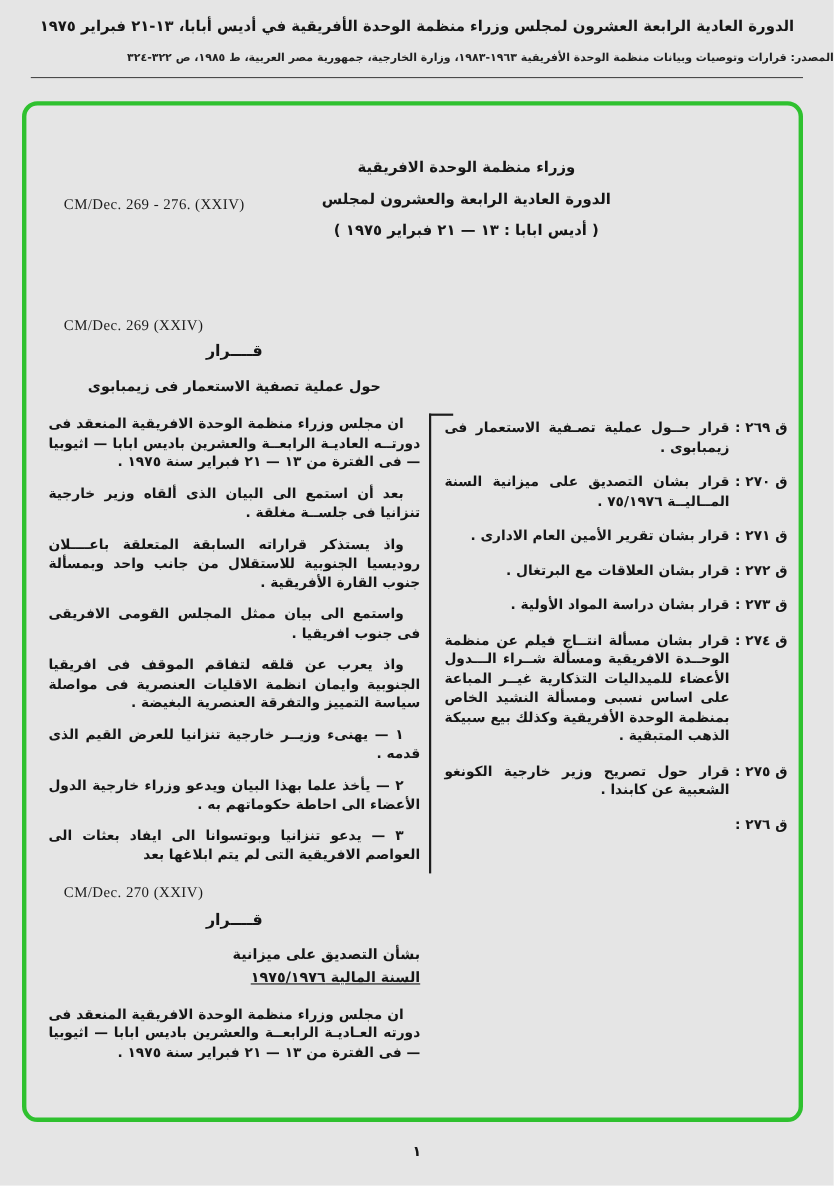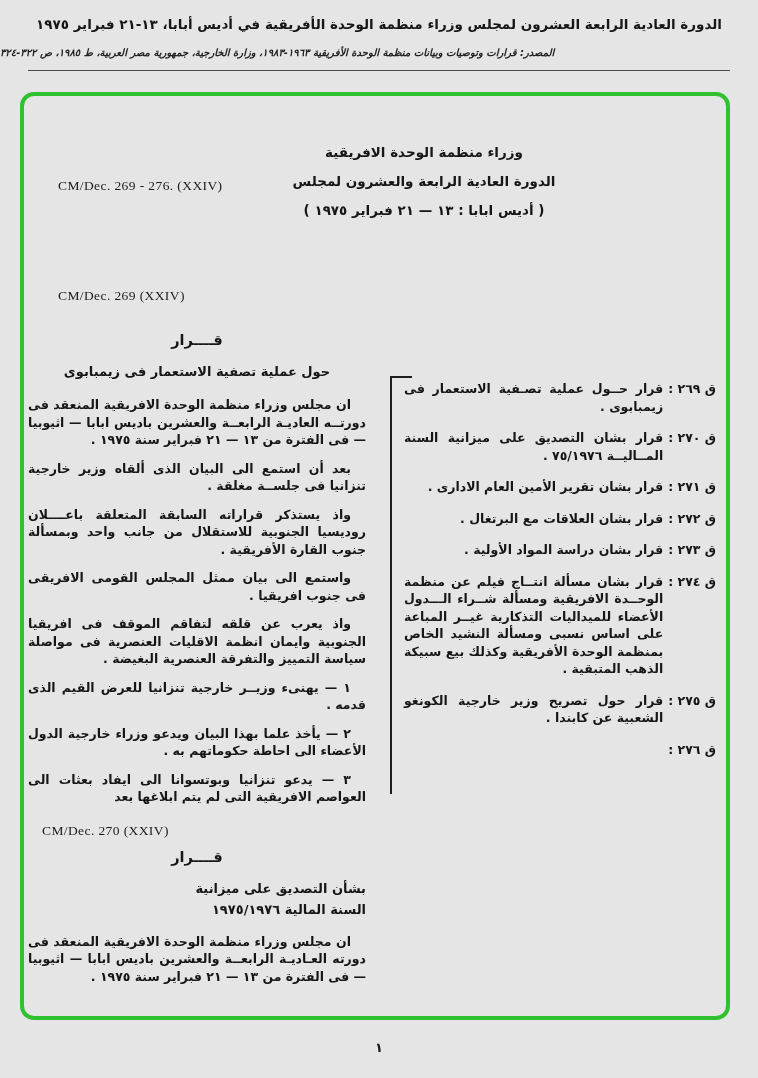--- a/index.html
+++ b/index.html
@@ -12,22 +12,22 @@
     overflow:hidden;
   }
   
   .hdr1{
     position:absolute;top:16px;left:0;width:100%;
     text-align:center;direction:rtl;
     font-size:13.5px;font-weight:bold;letter-spacing:0.2px;
   }
   .hdr2{
     position:absolute;top:47px;left:0;width:100%;
-    text-align:left;direction:rtl;
-    font-size:10px;font-weight:bold;color:#222;font-style:italic;
+    text-align:right;direction:rtl;
+    font-size:10px;font-weight:bold;color:#222;
   }
   .hdr-rule{
     position:absolute;top:70px;left:28px;width:702px;height:1px;
     background:#4a4a4a;
   }
   
   .frame{
     position:absolute;left:20px;top:92px;width:710px;height:928px;
     border:4px solid #2fc12f;border-radius:14px;
     box-sizing:border-box;
@@ -44,44 +44,44 @@
     font-size:13.5px;font-weight:bold;line-height:29px;
   }
   
   .dec-ref{
     position:absolute;left:34px;
     font-family:"Liberation Serif", serif;
     font-size:13.5px;letter-spacing:0.4px;color:#1b1b1b;
   }
   .dec269-ref{top:192px;font-family:Liberation Serif, serif;}
   .main-col{
-    position:absolute;left:4px;top:216px;width:338px;
+    position:absolute;left:20px;top:216px;width:338px;
     direction:rtl;text-align:justify;
-    font-size:12.5px;font-weight:bold;line-height:17.5px;margin-top:20px;
+    font-size:12.5px;font-weight:bold;line-height:17.5px;
   }
   .main-col .heading{
     text-align:center;font-size:14.5px;letter-spacing:1px;
     margin:0 0 13px 0;
   }
   .main-col .subtitle{
     text-align:center;font-size:13px;margin:0 0 16px 0;
   }
   .main-col p{
     margin:0 0 11px 0;text-indent:15px;
   }
   .main-col .inner-ref{
     direction:ltr;text-align:left;text-indent:0;
     font-family:"Liberation Serif", serif;font-weight:normal;
     font-size:13.5px;letter-spacing:0.4px;color:#1b1b1b;
     margin:16px 0 10px 14px;
   }
   .main-col .sub2{
     text-align:right;font-size:13px;margin:0 0 4px 0;text-indent:0;
   }
-  .main-col .sub2-last{margin-bottom:14px;}
+  .main-col .sub2-last{margin-bottom:14px;text-decoration:underline;}
   
   .divider-v{
     position:absolute;left:366px;top:280px;width:2px;height:418px;
     background:#1d1d1d;
   }
   .divider-tick{
     position:absolute;left:366px;top:280px;width:22px;height:2px;
     background:#1d1d1d;
   }
   

